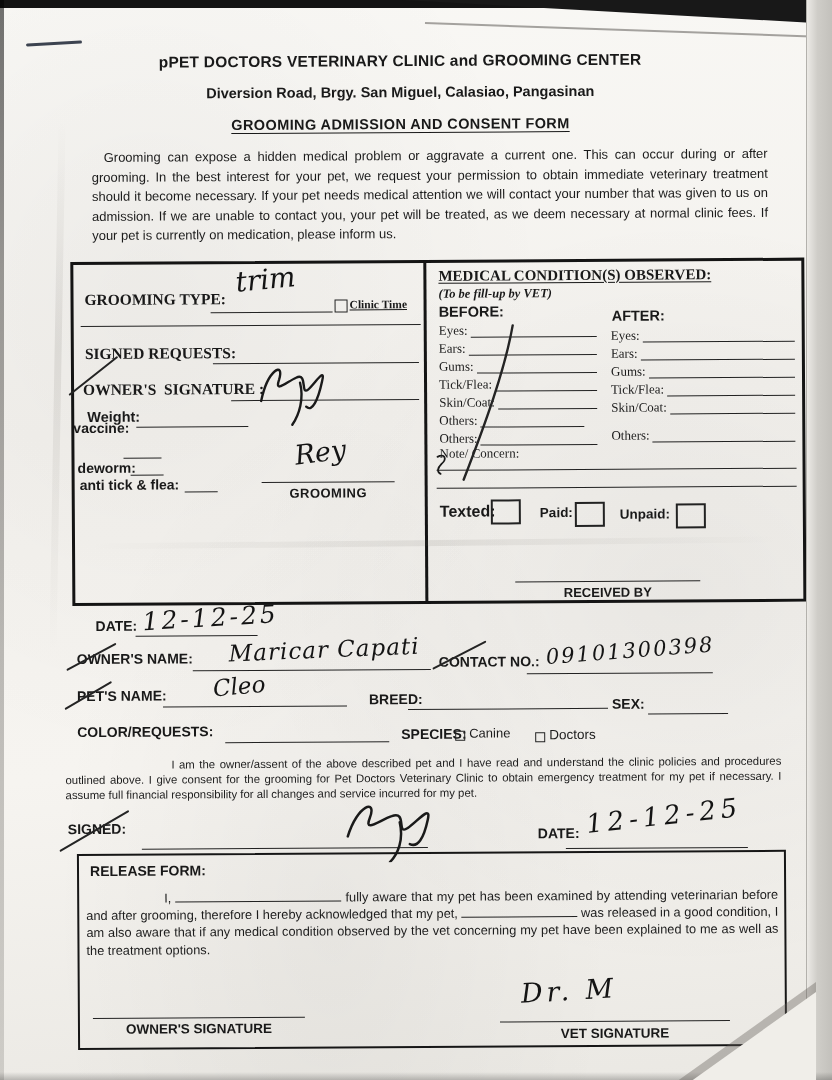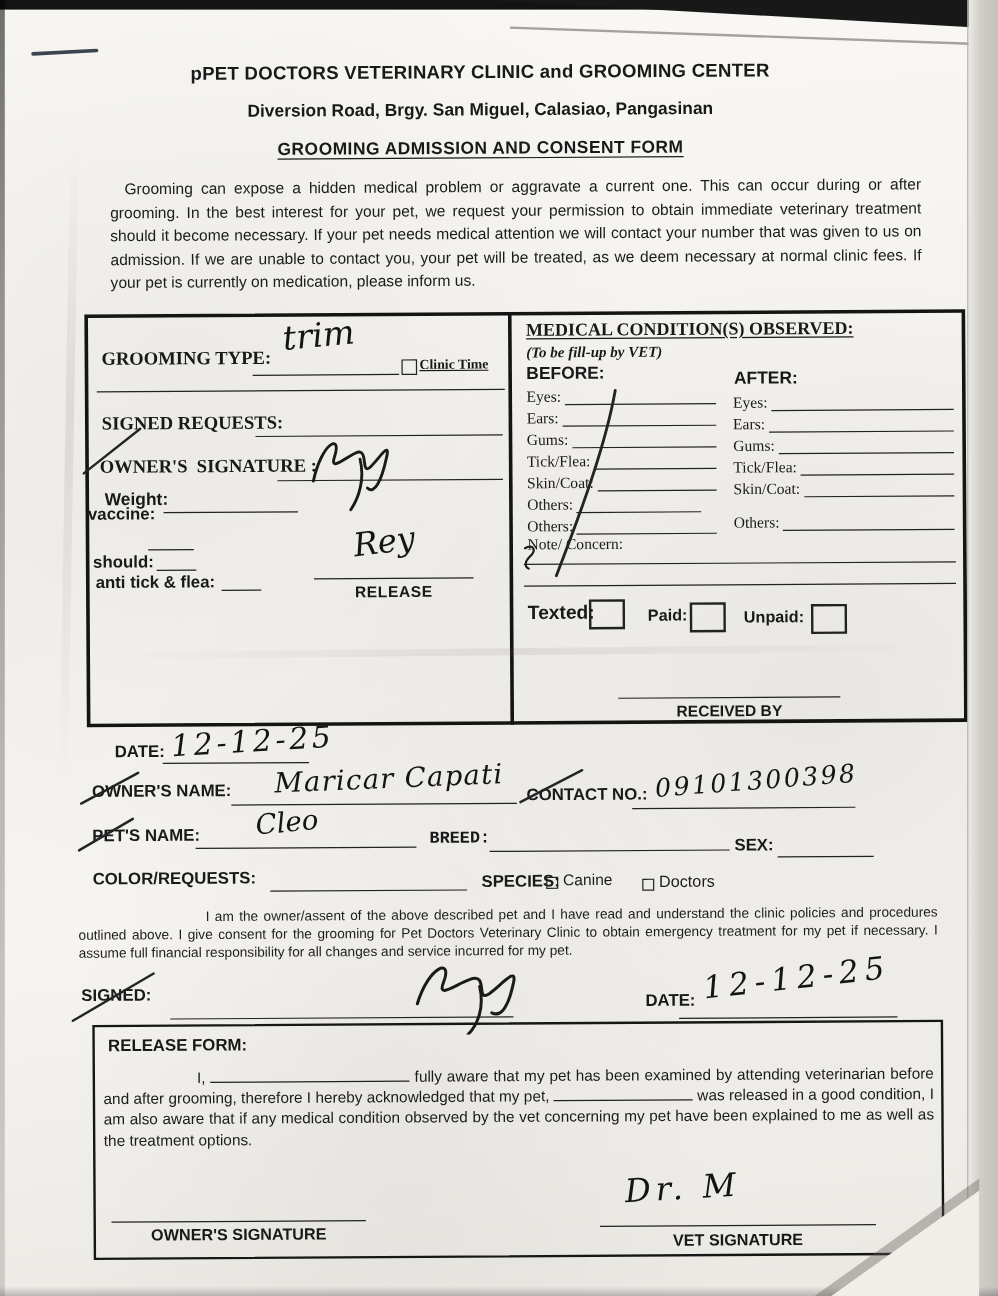--- a/index.html
+++ b/index.html
@@ -58,27 +58,27 @@
       <div class="slash" style="left:70px;top:392px;width:62px;transform:rotate(-38deg);"></div>
       <svg class="abs" style="left:252px;top:354px;" width="95" height="72" viewBox="0 0 95 72">
         <path d="M10 46 C17 14 34 6 28 25 C23 39 36 27 45 23 C57 17 49 41 57 35 C64 29 75 11 71 27 C67 45 61 58 55 52 M49 28 C53 44 48 60 41 70" fill="none" stroke="#1a1a1a" stroke-width="2.4" stroke-linecap="round"></path>
       </svg>
 
       <div class="abs sans" style="left:88px;top:407px;font-size:14.5px;">Weight:</div>
       <div class="line" style="left:137px;top:425px;width:112px;"></div>
 
       <div class="abs sans" style="left:74px;top:418px;font-size:14px;">vaccine:</div>
       <div class="line" style="left:124px;top:456px;width:38px;"></div>
-      <div class="abs sans" style="left:78px;top:458px;font-size:14px;">should:</div>
+      <div class="abs sans" style="left:78px;top:458px;font-size:14px;">deworm:</div>
       <div class="line" style="left:131px;top:473px;width:33px;"></div>
       <div class="abs sans" style="left:80px;top:475px;font-size:14px;">anti tick &amp; flea:</div>
       <div class="line" style="left:185px;top:490px;width:33px;"></div>
 
       <div class="line" style="left:262px;top:481px;width:133px;"></div>
-      <div class="abs sans" style="left:262px;top:485px;width:133px;text-align:center;font-size:13px;letter-spacing:.5px;">RELEASE</div>
+      <div class="abs sans" style="left:262px;top:485px;width:133px;text-align:center;font-size:13px;letter-spacing:.5px;">GROOMING</div>
       <div class="abs hand" style="left:295px;top:436px;font-size:27px;transform:rotate(-7deg);">Rey</div>
 
       <div class="abs serif" style="left:440px;top:268px;font-size:15px;text-decoration:underline;text-underline-offset:2px;">MEDICAL CONDITION(S) OBSERVED:</div>
       <div class="abs serif" style="left:440px;top:287px;font-size:12.5px;font-style:italic;">(To be fill-up by VET)</div>
       <div class="abs sans" style="left:440px;top:304px;font-size:14.5px;">BEFORE:</div>
       <div class="abs sans" style="left:613px;top:309px;font-size:14.5px;">AFTER:</div>
 
       <div class="mrow" style="left:440px;top:322px;width:158px;">
           <span class="ml">Eyes:</span>
           <span class="mf"></span>
@@ -167,21 +167,21 @@
       <div class="abs sans" style="left:438px;top:654px;font-size:14px;">CONTACT NO.:</div>
       <div class="slash" style="left:432px;top:668px;width:60px;transform:rotate(-27deg);"></div>
       <div class="line" style="left:526px;top:674px;width:186px;"></div>
       <div class="abs hand" style="left:545px;top:640px;font-size:21px;letter-spacing:2px;transform:rotate(-4deg);">09101300398</div>
 
       <div class="abs sans" style="left:76px;top:686px;font-size:14px;">PET'S NAME:</div>
       <div class="slash" style="left:64px;top:706px;width:54px;transform:rotate(-30deg);"></div>
       <div class="line" style="left:162px;top:705px;width:184px;"></div>
       <div class="abs hand" style="left:212px;top:672px;font-size:23px;transform:rotate(-5deg);">Cleo</div>
 
-      <div class="abs sans" style="left:357px;top:691px;font-size:14px;font-family:Liberation Mono, monospace;">BREED:</div>
+      <div class="abs sans" style="left:368px;top:691px;font-size:14px;">BREED:</div>
       <div class="line" style="left:407px;top:709px;width:200px;"></div>
       <div class="abs sans" style="left:611px;top:697px;font-size:14px;">SEX:</div>
       <div class="line" style="left:647px;top:715px;width:80px;"></div>
 
       <div class="abs sans" style="left:76px;top:722px;font-size:14px;">COLOR/REQUESTS:</div>
       <div class="line" style="left:224px;top:741px;width:164px;"></div>
       <div class="abs sans" style="left:400px;top:726px;font-size:14px;">SPECIES:</div>
       <span class="cbx" style="left:454px;top:731px;width:8px;height:8px;border-width:1.4px;"></span>
       <div class="abs" style="left:468px;top:726px;font-size:13px;">Canine</div>
       <span class="cbx" style="left:534px;top:733px;width:8px;height:8px;border-width:1.4px;"></span>

